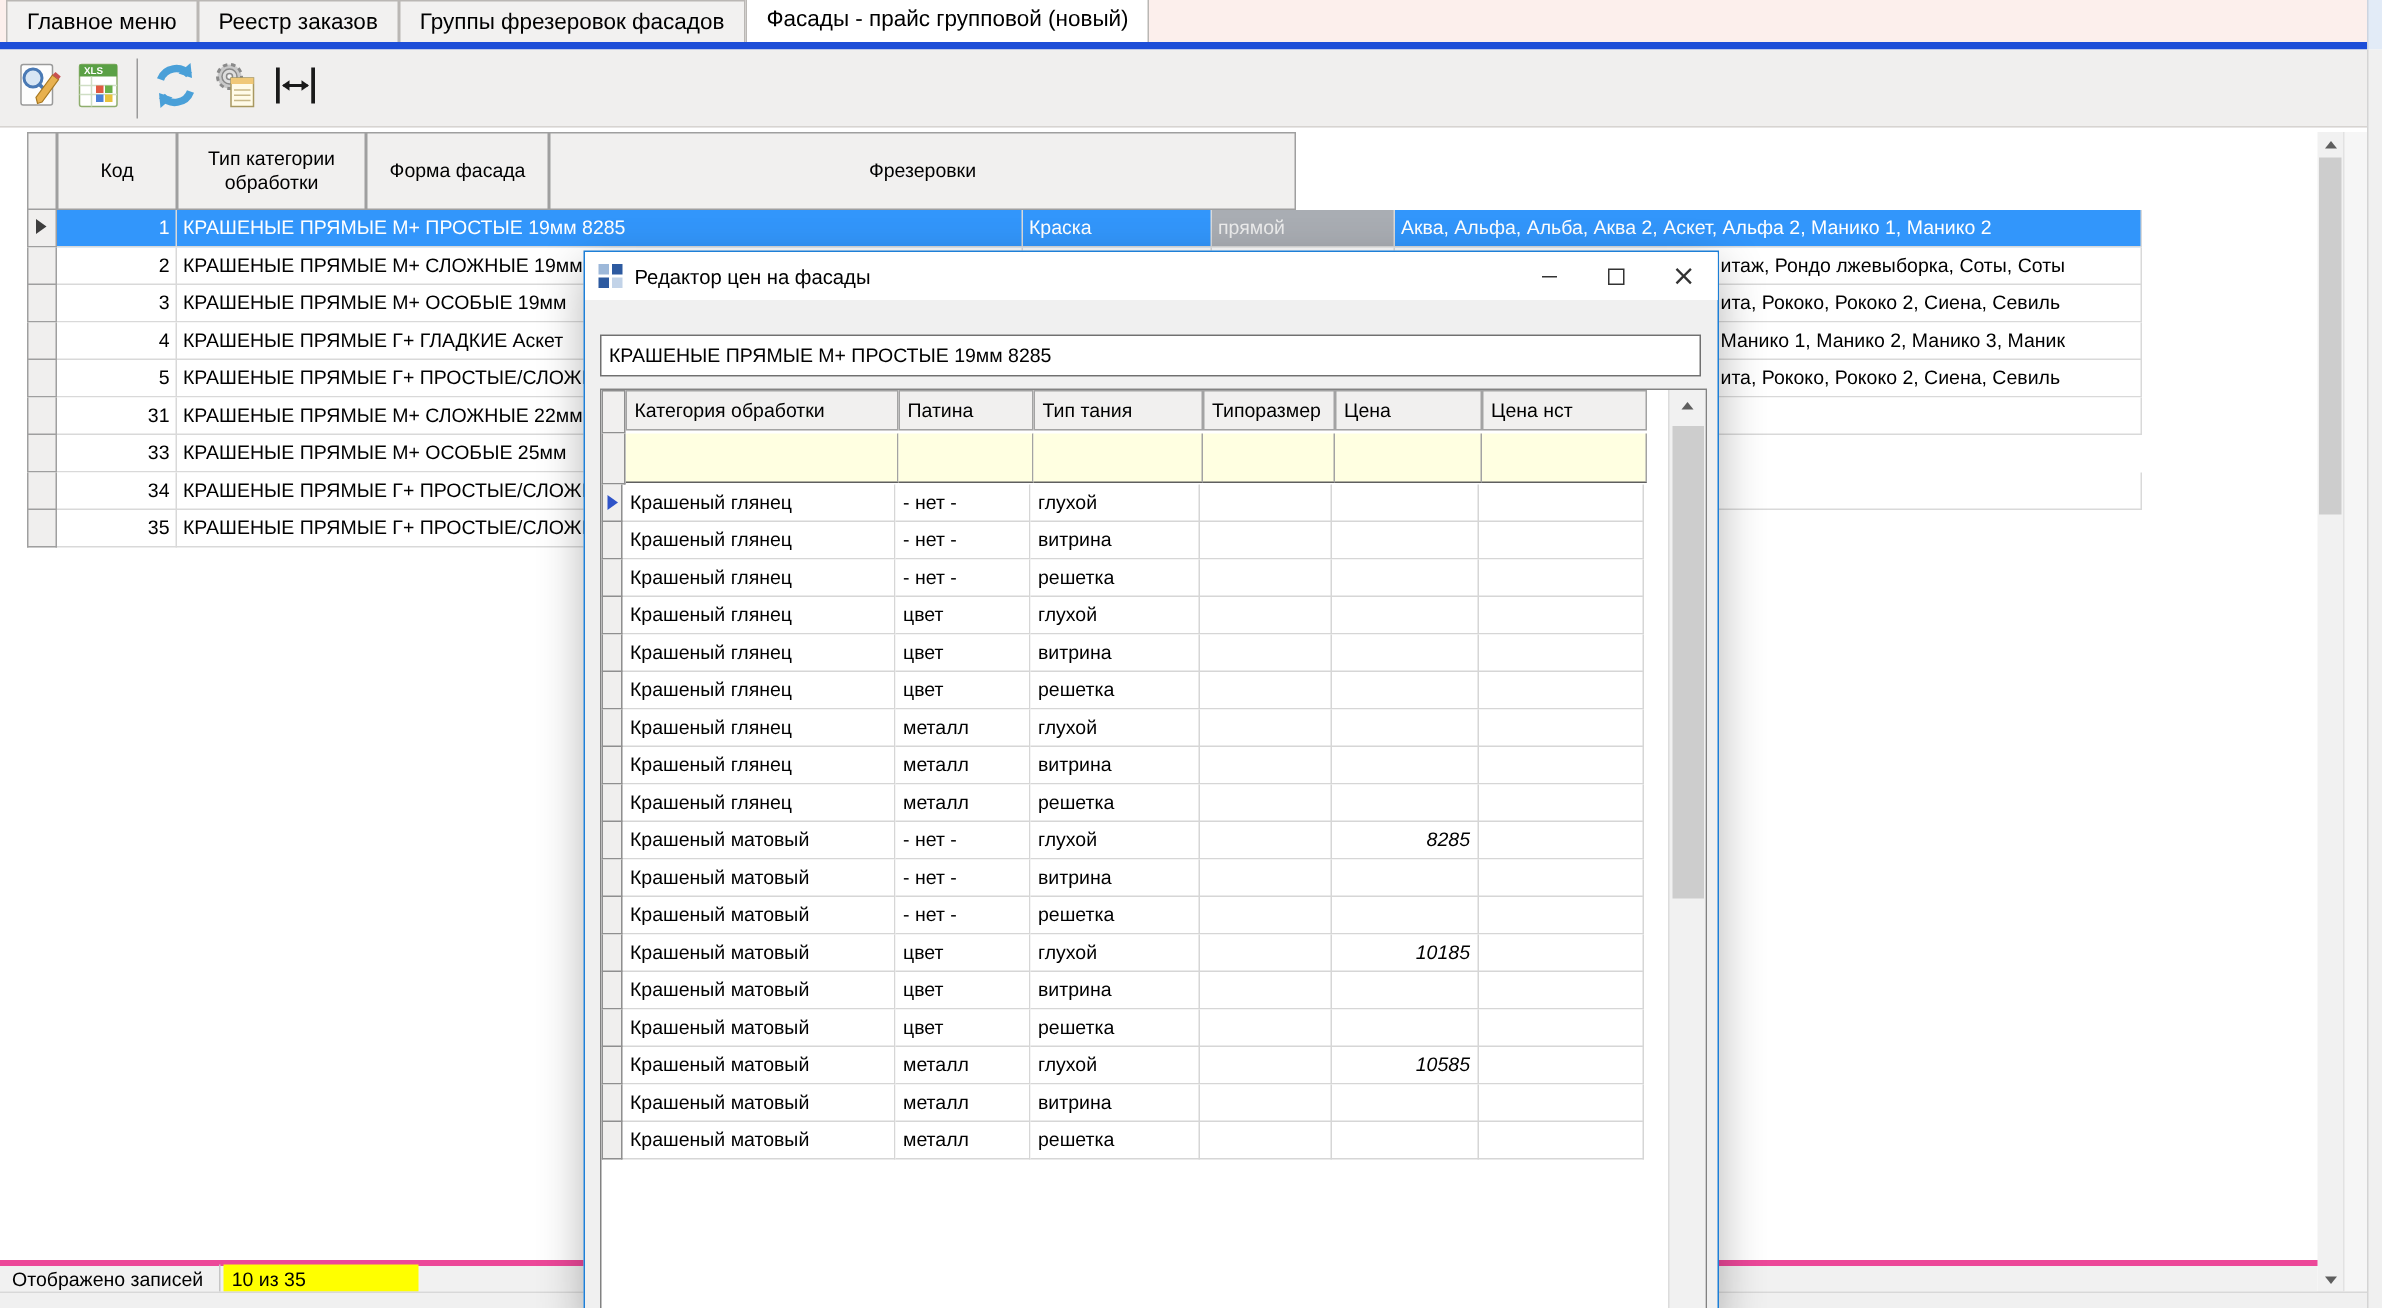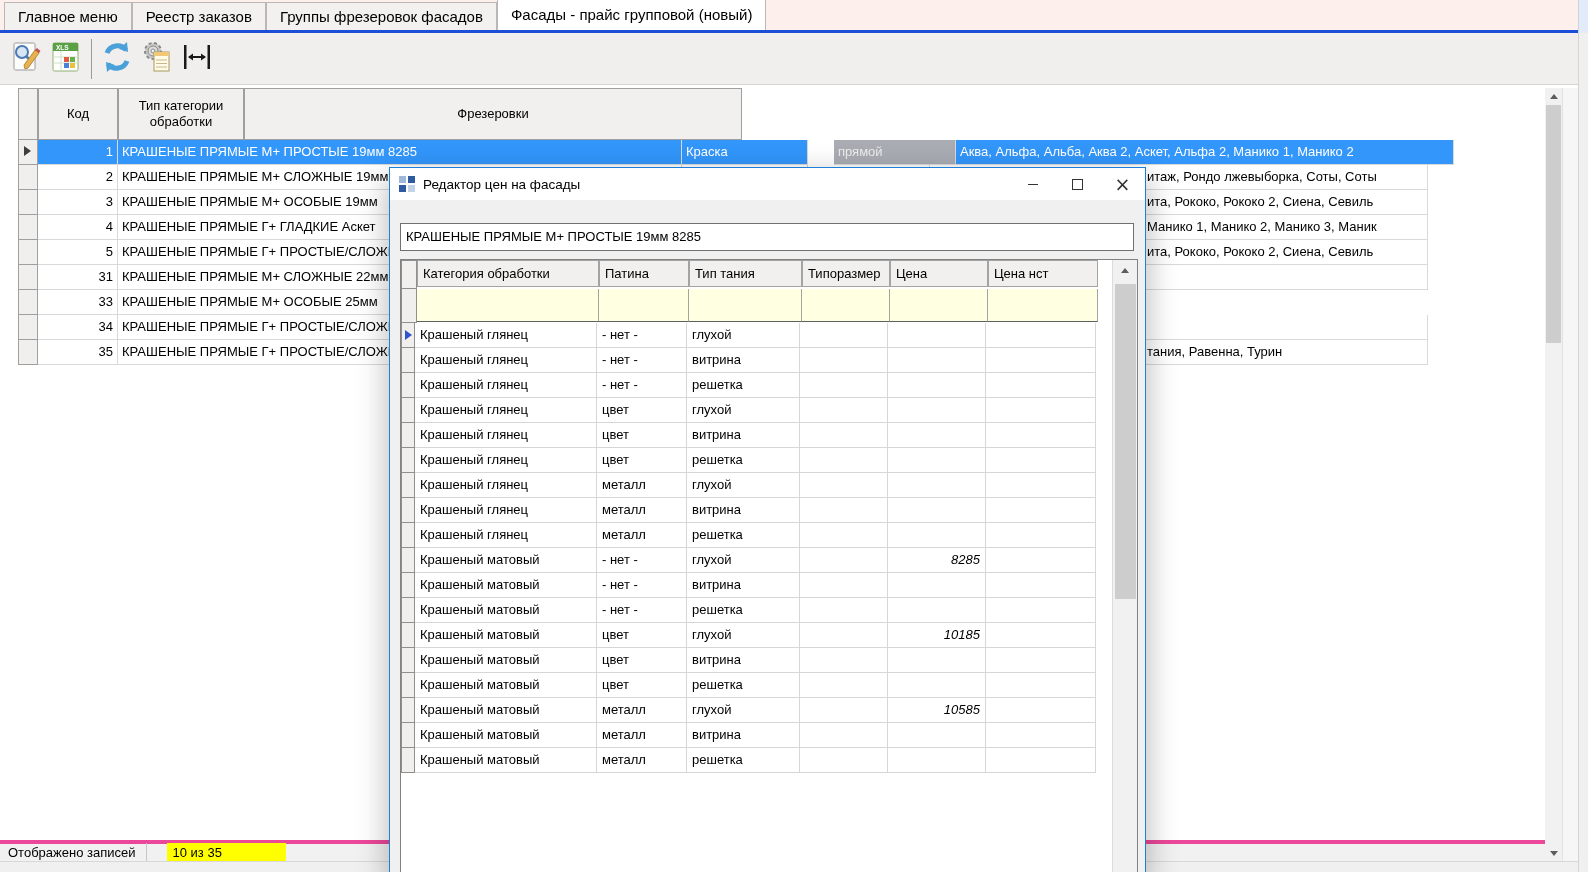--- a/index.html
+++ b/index.html
@@ -1,21 +1,21 @@
 <!DOCTYPE html>
 <html style="--sel: #3296fb; --shp: #a9adb3; --filt: #ffffe1; --badge: #ffff00; --dlgb: #1d7fd7;"><head>
 <meta charset="utf-8">
 <style>
   html,body{margin:0;padding:0;width:1588px;height:872px;overflow:hidden;background:#fff;}
   .app{position:relative;width:1588px;height:872px;overflow:hidden;background:#fff;
        font-family:"Liberation Sans",sans-serif;color:#000;}
 
   
   .tabstrip{position:absolute;left:0;top:0;width:1578px;height:33px;background:#fcefec;
-            border-bottom:3px solid #1d4ed8;display:flex;align-items:flex-end;box-sizing:border-box;padding-left:4px;}
+            border-bottom:5px solid #1d4ed8;display:flex;align-items:flex-end;box-sizing:border-box;padding-left:4px;}
   .tab{box-sizing:border-box;height:28px;margin-bottom:0;padding:0 13px;display:flex;align-items:center;
        font-size:15px;background:#f2f1f0;border:1px solid #bab7b4;border-bottom:none;white-space:nowrap;}
   .tab.active{height:33px;background:#fff;position:relative;z-index:2;}
 
   .sliver-top{position:absolute;left:1578px;top:0;width:10px;height:33px;background:#e2ebf7;border-left:1px solid #ccd4e0;box-sizing:border-box;}
   .sliver-bottom{position:absolute;left:1578px;top:33px;width:10px;height:839px;background:#f0f0f0;border-left:1px solid #d4d4d4;box-sizing:border-box;}
 
   
   .toolbar{position:absolute;left:0;top:33px;width:1578px;height:52px;background:#f0efee;
            border-bottom:1px solid #d7d4d1;box-sizing:border-box;display:flex;align-items:center;padding-left:6px;}
@@ -35,30 +35,30 @@
       border-right:1px solid #d9d9d9;border-bottom:1px solid #d9d9d9;font-size:13px;padding:0 4px;background:#fff;}
   .g-ind{width:20px;background:#f0efee;border:1px solid #9f9f9f;border-top:none;padding:0;position:relative;}
   .g-code{width:80px;text-align:right;}
   .g-group{width:564px;}
   .g-cat{width:126px;}
   .g-shape{width:122px;}
   .g-mill{width:498px;}
   .g-mill.frag{padding-left:217px;}
   .g-row.sel .gc{background:var(--sel,#3296fb);color:#fff;}
   .g-row.sel .g-ind{background:#f0efee;}
-  .g-row.sel .g-shape{background:var(--shp,#a9adb3);color:#ececec;margin-left:26px;}
+  .g-row.sel .g-shape{background:var(--shp,#a9adb3);color:#ececec;}
   .g-ind.cur::after{content:'';position:absolute;left:5px;top:6px;
       border-left:7px solid #3d3d3d;border-top:5px solid transparent;border-bottom:5px solid transparent;}
 
   
   .statusbar{position:absolute;left:0;top:840px;width:1545px;height:21px;background:#f1f1f1;
              border-top:4px solid #ec4899;box-sizing:border-box;display:flex;align-items:center;font-size:13px;}
   .status-label{margin-left:8px;}
   .status-sep{width:1px;height:20px;background:#c6c6c6;margin-left:10px;}
-  .status-badge{width:119px;height:20px;line-height:20px;background:var(--badge,#ffff00);margin-left:20px;padding-left:6px;box-sizing:border-box;}
+  .status-badge{width:130px;height:20px;line-height:20px;background:var(--badge,#ffff00);margin-left:2px;padding-left:6px;box-sizing:border-box;}
   .bottomstrip{position:absolute;left:0;top:861px;width:1578px;height:11px;background:#f0f0f0;border-top:1px solid #d8d8d8;box-sizing:border-box;}
 
   
   .vsb{position:absolute;background:#f1f1f1;}
   .vsb .thumb{position:absolute;background:#cdcdcd;}
   .arr{position:absolute;width:100%;height:17px;display:flex;align-items:center;justify-content:center;}
   .arr::after{content:'';border-left:4px solid transparent;border-right:4px solid transparent;}
   .arr.up::after{border-bottom:5px solid #5e5e5e;}
   .arr.dn::after{border-top:5px solid #5e5e5e;}
   #main-sb{left:1545px;top:88px;width:17px;height:774px;}
@@ -181,20 +181,21 @@
           <polygon points="27,18 22,14.5 22,21.5" fill="#1a1a1a"></polygon>
         </svg>
       </span>
     </button>
   </div>
 
   <div class="g-header">
     <div class="gh w-ind"></div>
     <div class="gh w-code">Код</div>
     <div class="gh w-cat">Тип категории обработки</div>
+    <div class="gh w-shape">Форма фасада</div>
     <div class="gh w-mill">Фрезеровки</div>
   </div>
 
   <div id="g-rows">
       <div class="g-row sel">
         <div class="gc g-ind cur"></div>
         <div class="gc g-code">1</div>
         <div class="gc g-group">КРАШЕНЫЕ ПРЯМЫЕ М+ ПРОСТЫЕ 19мм 8285</div>
         <div class="gc g-cat">Краска</div>
         <div class="gc g-shape">прямой</div>
@@ -254,21 +255,20 @@
         <div class="gc g-cat"></div>
         <div class="gc g-shape"></div>
         <div class="gc g-mill"></div>
       </div>
       <div class="g-row">
         <div class="gc g-ind"></div>
         <div class="gc g-code">35</div>
         <div class="gc g-group">КРАШЕНЫЕ ПРЯМЫЕ Г+ ПРОСТЫЕ/СЛОЖНЫЕ</div>
         <div class="gc g-cat"></div>
         <div class="gc g-shape"></div>
-        <div class="gc g-mill frag">тания, Равенна, Турин</div>
       </div>
     </div>
 
   <div class="vsb" id="main-sb">
     <div class="arr up" style="top:0"></div>
     <div class="thumb"></div>
     <div class="arr dn"></div>
   </div>
   <div class="right-margin-col"></div>
 

